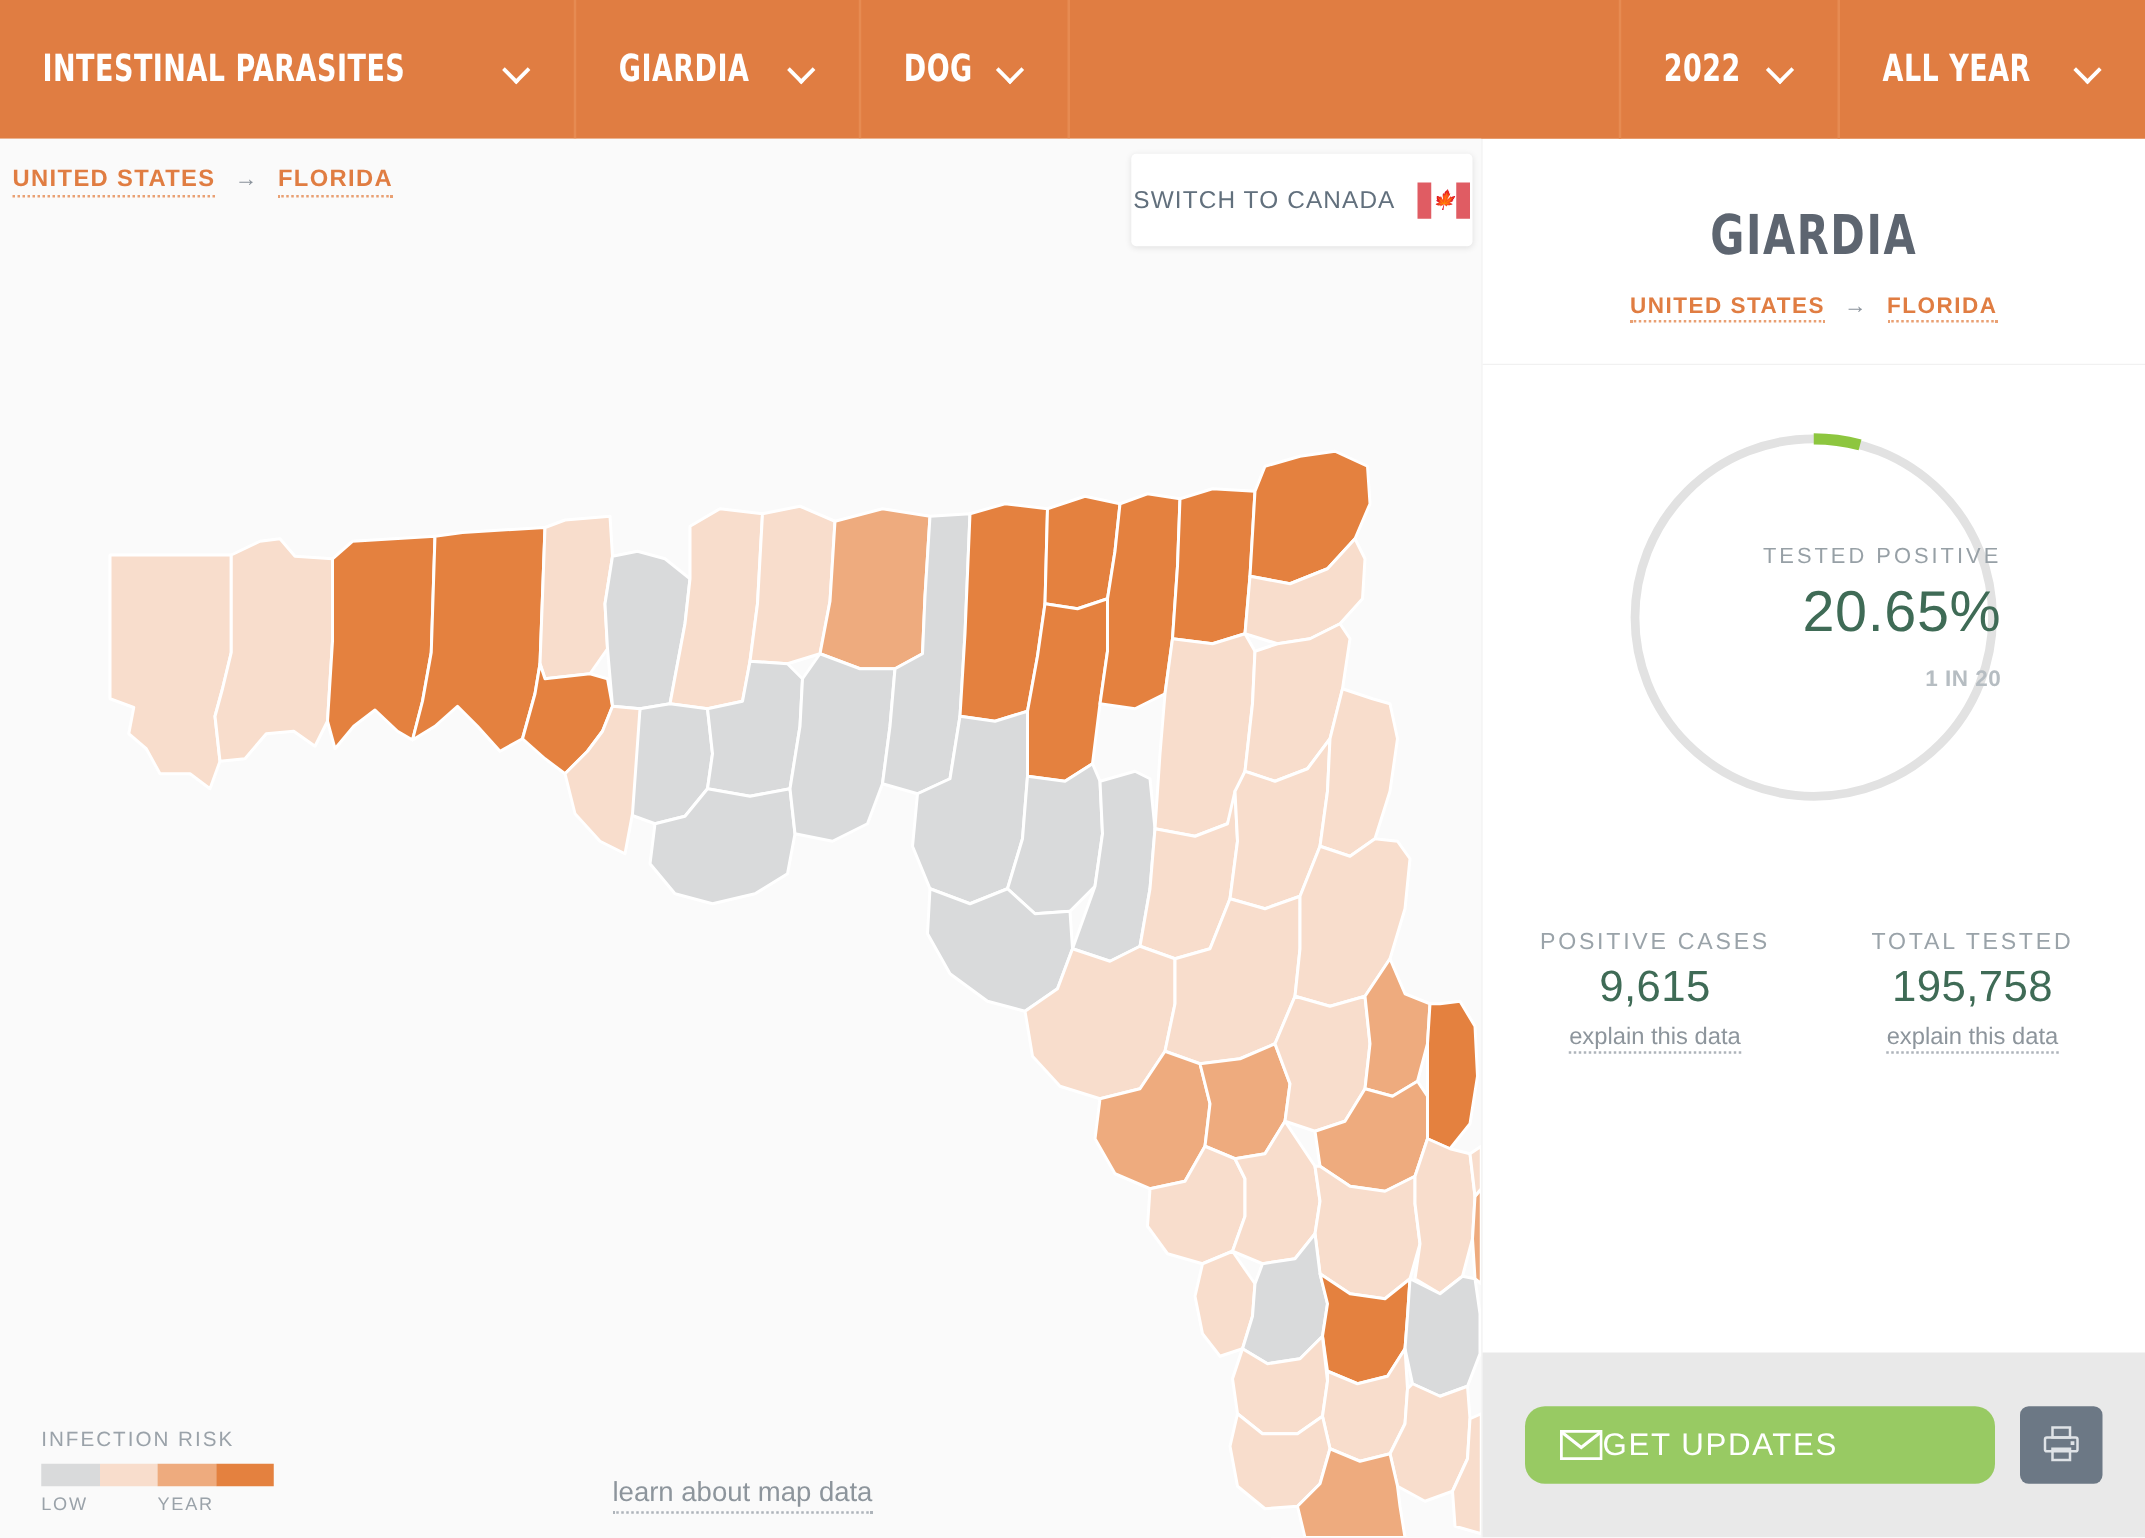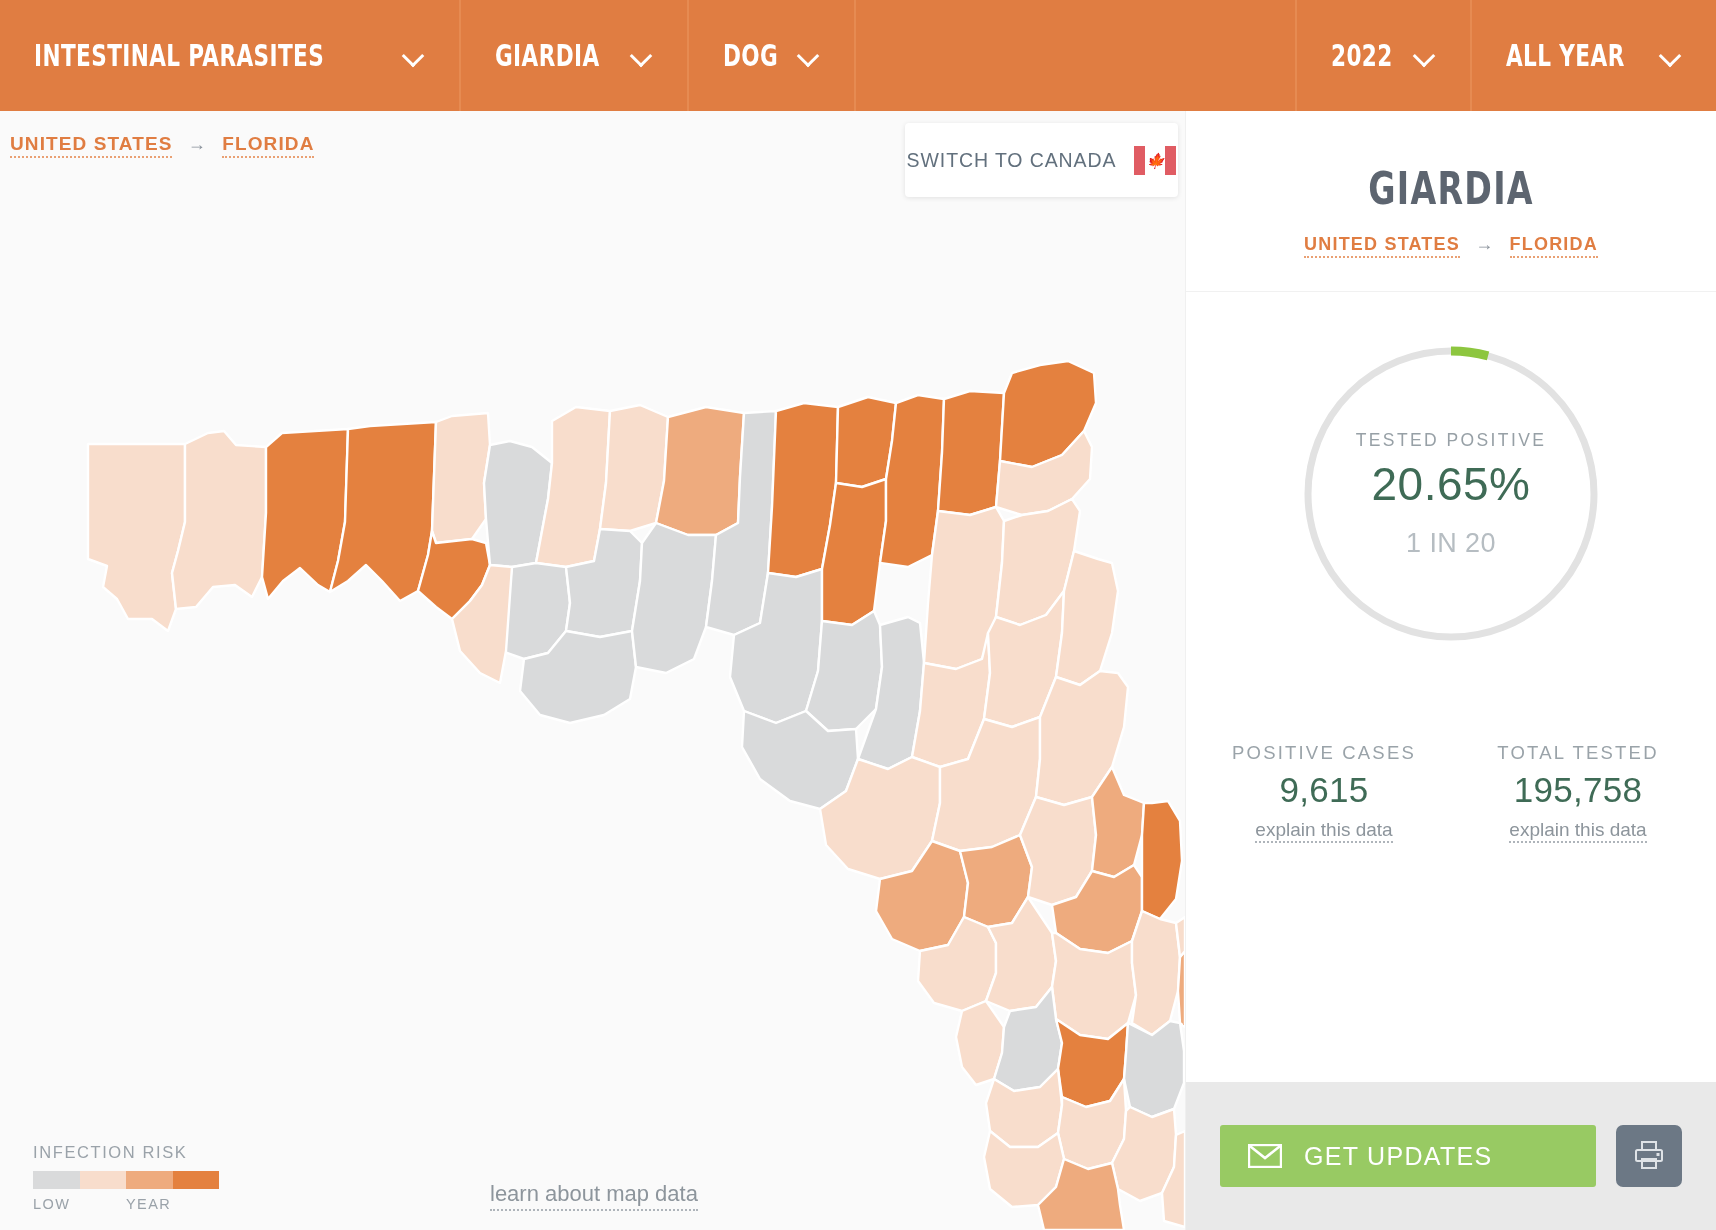--- a/index.html
+++ b/index.html
@@ -217,41 +217,42 @@
 
   .donut-wrap {
     position: relative;
     width: 300px; height: 300px;
   }
   .donut-wrap svg { display: block; }
   .donut-center {
     position: absolute;
     left: 0; right: 0; top: 50%;
     transform: translateY(-50%);
-    text-align: center;
+    text-align: right;
   }
   .donut-label {
     color: #97a0a6;
     font-size: 17.5px;
     letter-spacing: 2.4px;
     font-weight: 400;
     margin-bottom: 8px;
   }
   .donut-value {
     color: #3f6b56;
     font-size: 46px;
     font-weight: 400;
     letter-spacing: 0.5px;
     line-height: 1.1;
   }
   .donut-sub {
     color: #b6bdc2;
-    font-size: 27px;
+    font-size: 18px;
     margin-top: 18px;
     letter-spacing: 0.4px;
+    font-weight: bold;
   }
 
   .stats-row {
     display: flex;
     width: 100%;
     justify-content: center;
     gap: 18px;
     margin-top: 98px;
     padding: 0 26px;
   }
@@ -283,24 +284,23 @@
     display: flex;
     align-items: center;
     padding: 0 34px;
     gap: 20px;
   }
   .get-updates {
     flex: 1 1 auto;
     height: 62px;
     background: #98ca63;
     border: none;
-    border-radius: 3px;
+    border-radius: 16px;
     display: flex;
     align-items: center;
-    gap: 22px;
     padding-left: 28px;
     cursor: pointer;
   }
   .env-icon { width: 34px; height: 24px; flex: 0 0 34px; }
   .get-updates-label {
     color: #ffffff;
     font-size: 25px;
     letter-spacing: 1.3px;
   }
   .print-btn {

